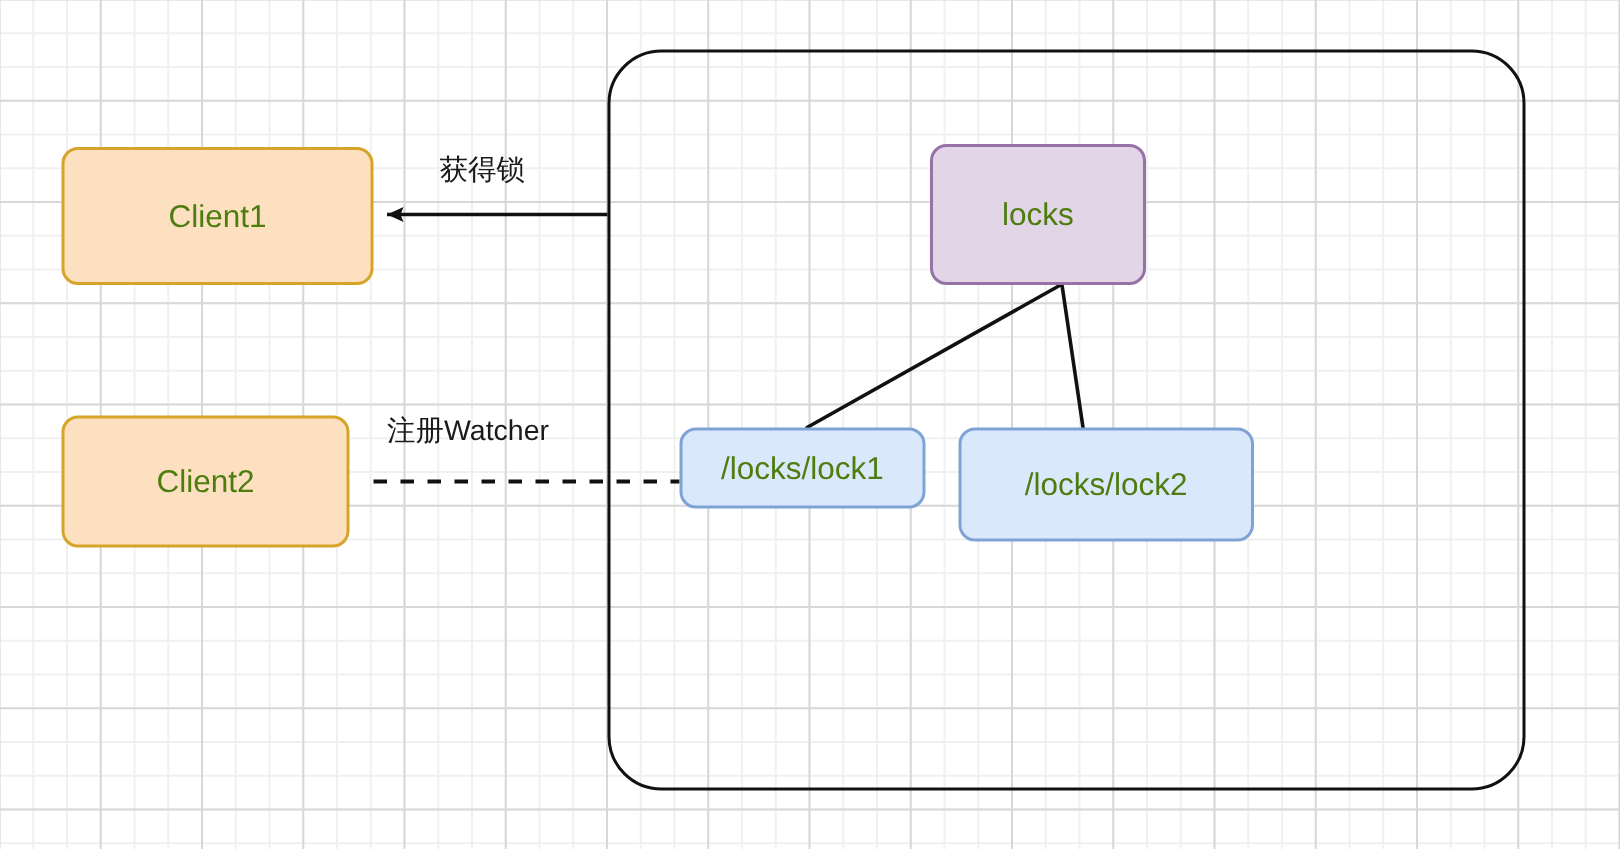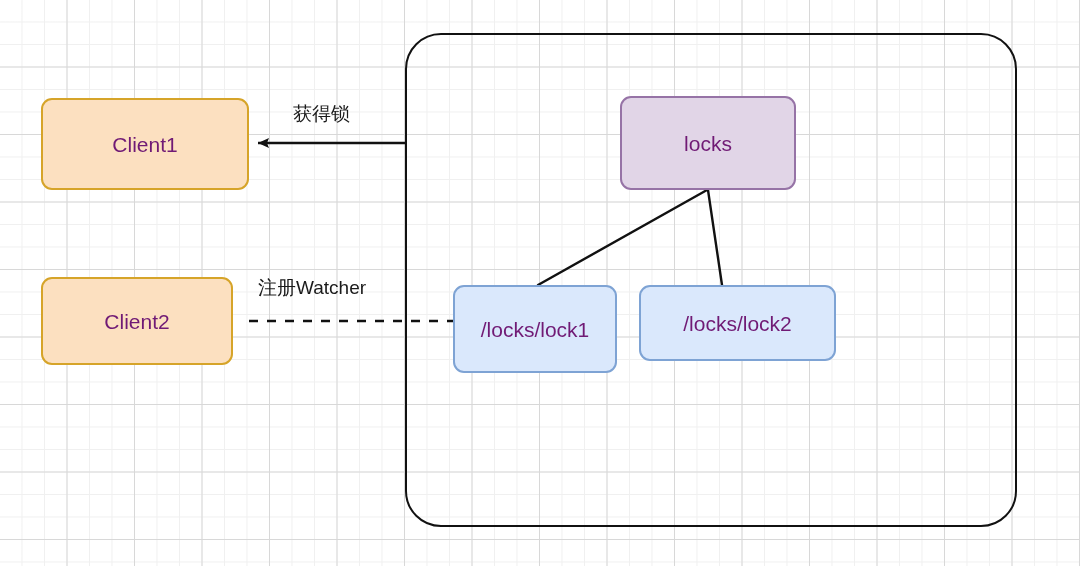--- a/index.html
+++ b/index.html
@@ -37,21 +37,21 @@
   .node {
     position: absolute;
     box-sizing: border-box;
     display: flex;
     align-items: center;
     justify-content: center;
     border-width: 2px;
     border-style: solid;
     border-radius: 11px;
     font-size: 21px;
-    color: #701a75;
+    color: #4d7c0f;
     line-height: 1;
     white-space: nowrap;
   }
   .node-orange {
     background: #fce0c0;
     border-color: #d6a429;
   }
   .node-purple {
     background: #e1d5e7;
     border-color: #9673a6;
@@ -99,25 +99,25 @@
   <div class="container-box" style="left:405px; top:33px; width:612px; height:494px;"></div>
 
   <div class="node node-orange" style="left:41px; top:98px; width:208px; height:92px;">
     <span>Client1</span>
   </div>
 
   <div class="node node-orange" style="left:41px; top:277px; width:192px; height:88px;">
     <span>Client2</span>
   </div>
 
-  <div class="node node-purple" style="left:620px; top:96px; width:176px; height:94px;">
+  <div class="node node-purple" style="left:620px; top:96px; width:144px; height:94px;">
     <span>locks</span>
   </div>
 
-  <div class="node node-blue" style="left:453px; top:285px; width:164px; height:88px;">
+  <div class="node node-blue" style="left:453px; top:285px; width:164px; height:54px;">
     <span>/locks/lock1</span>
   </div>
 
   <div class="node node-blue" style="left:639px; top:285px; width:197px; height:76px;">
     <span>/locks/lock2</span>
   </div>
 
   <div class="edge-label" style="left:293px; top:104px;">获得锁</div>
 
   <div class="edge-label" style="left:258px; top:278px;">注册Watcher</div>

